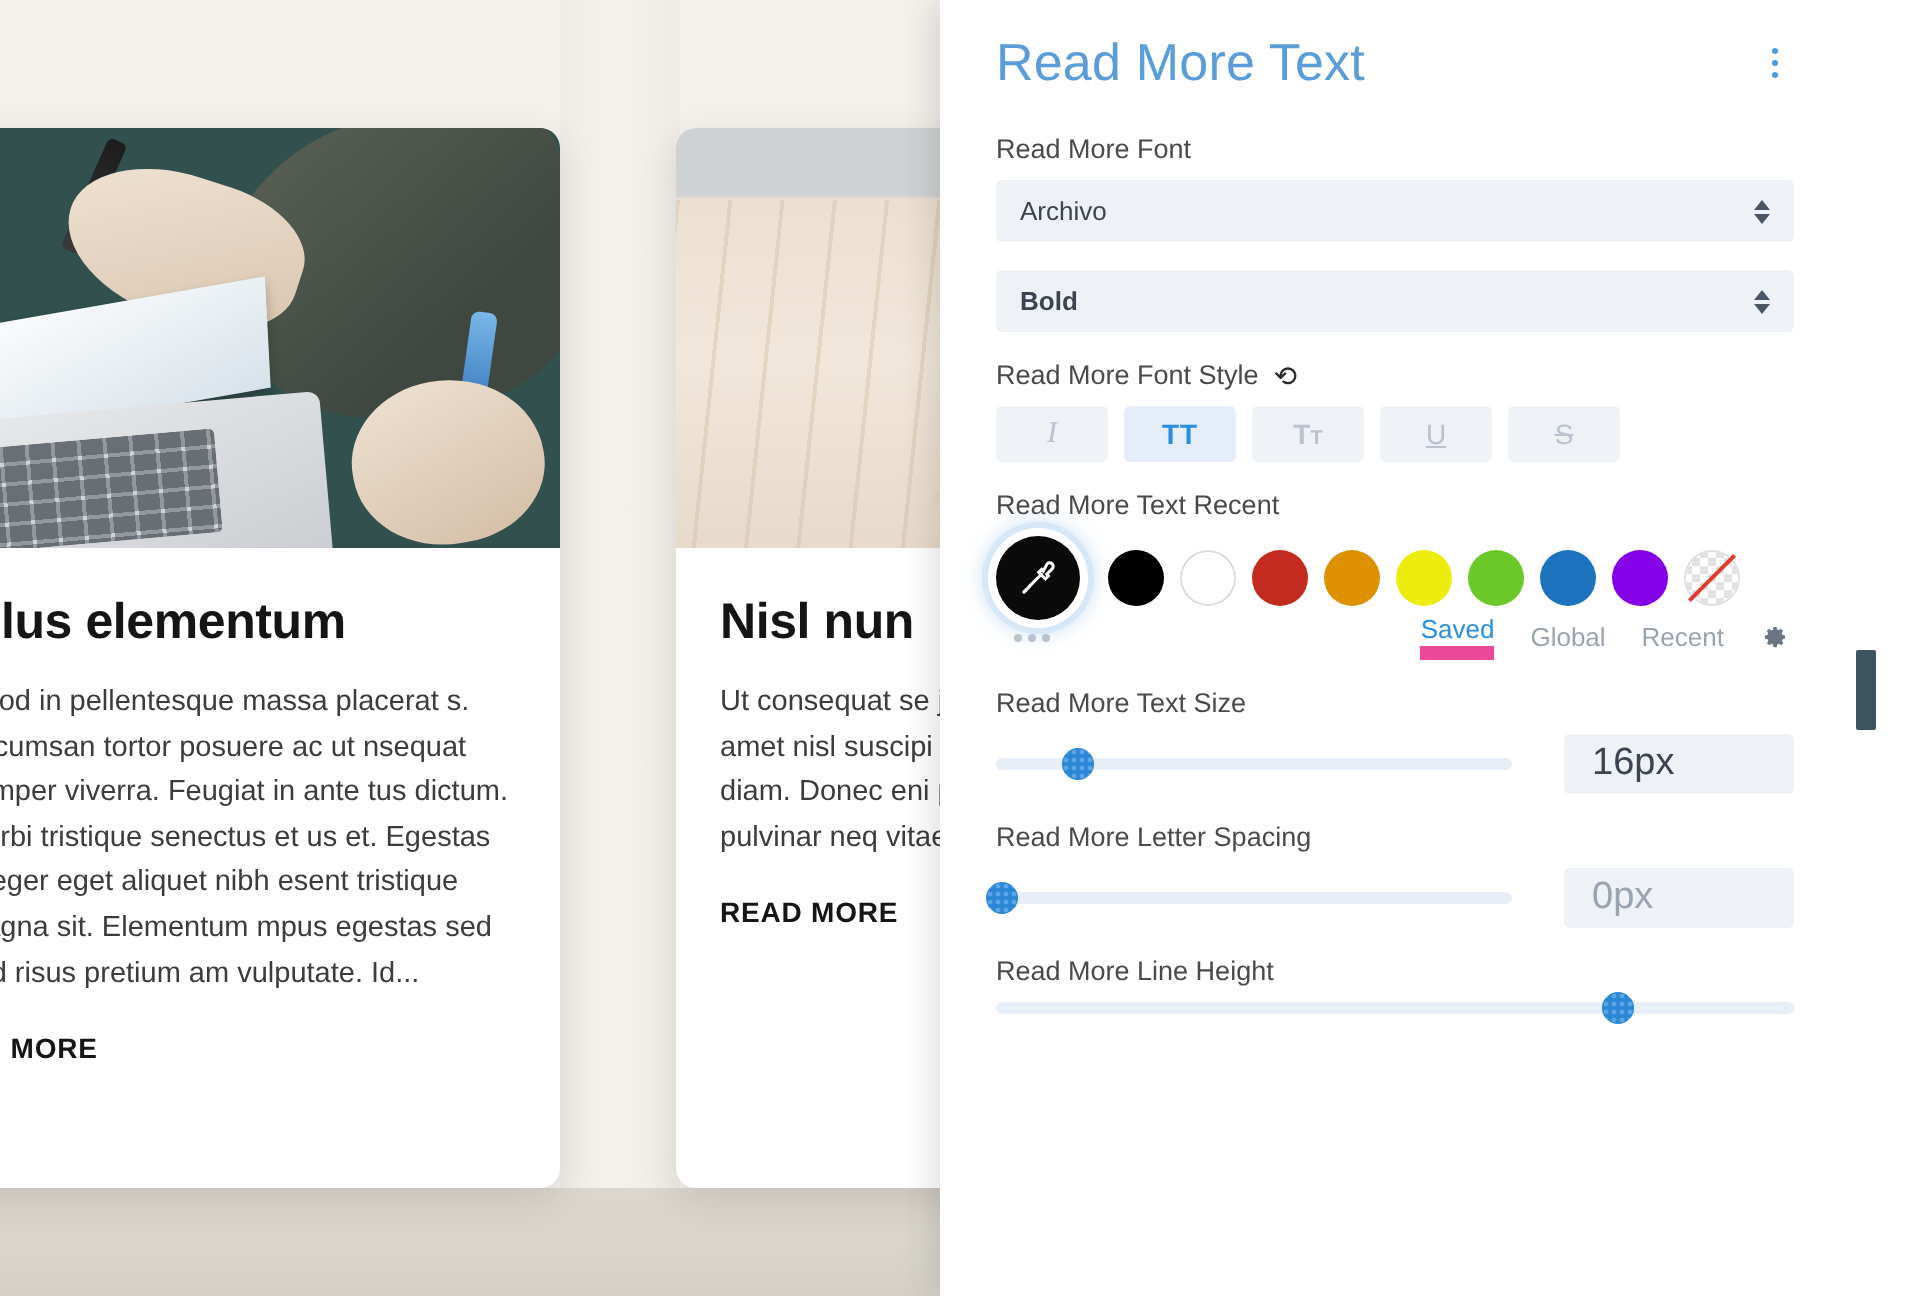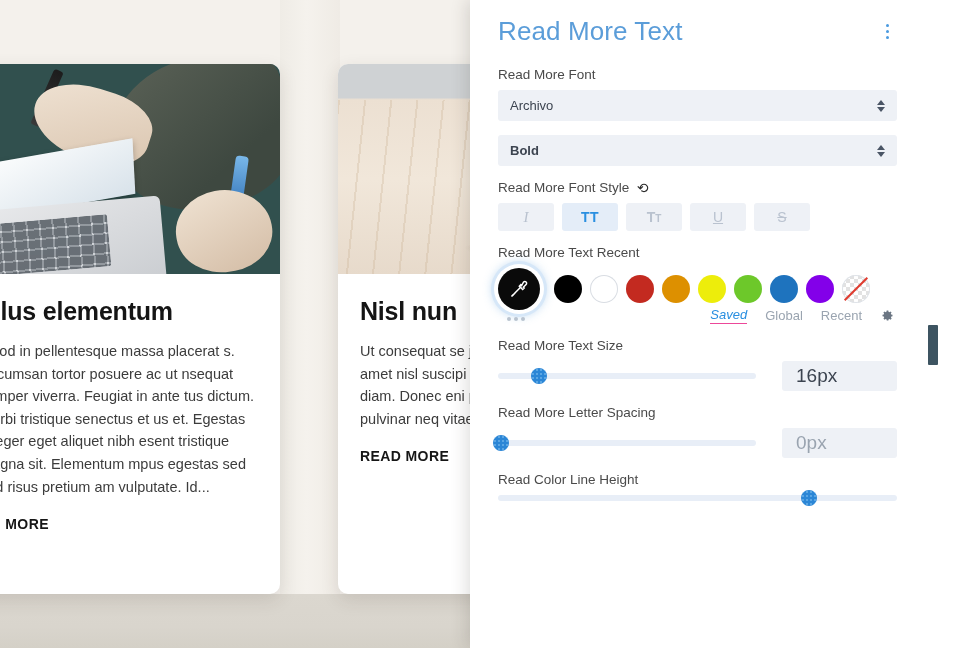--- a/index.html
+++ b/index.html
@@ -141,21 +141,21 @@
       repeating-conic-gradient(#ffffff 0 25%, #e2e2e2 0 50%) 0 0/8px 8px;
       position:relative;box-shadow:inset 0 0 0 1px #dfe3e8;}
   .sw.transparent::after{content:"";position:absolute;left:50%;top:-2px;
       width:2px;height:32px;background:#e03b2f;transform:translateX(-50%) rotate(45deg);}
   .dots3{display:flex;gap:3px;margin:7px 0 0 9px;}
   .dots3 i{width:4px;height:4px;border-radius:50%;background:#b9c3cf;display:block;}
 
   .color-tabs{display:flex;align-items:center;justify-content:flex-end;
     gap:18px;margin-top:-14px;padding-right:2px;}
   .ctab{font-size:13px;color:#9aa4b0;cursor:pointer;}
-  .ctab.active{color:#2a8fe0;border-bottom:1px solid #ec4899;padding-bottom:1px;font-style:italic;}
+  .ctab.active{color:#2a8fe0;border-bottom:7px solid #ec4899;padding-bottom:1px;}
   .gear{width:15px;height:15px;color:#6b7683;font-size:15px;line-height:15px;cursor:pointer;}
 
   .slider-row{display:flex;align-items:center;gap:26px;margin-top:4px;}
   .track{position:relative;flex:1;height:6px;background:#e8eef7;border-radius:4px;cursor:pointer;}
   .thumb{position:absolute;top:50%;width:16px;height:16px;border-radius:50%;
     background:#2b86d6;transform:translate(-50%,-50%);
     background-image:radial-gradient(circle,#5aa6e4 1px,transparent 1.4px);
     background-size:4px 4px;cursor:grab;}
   .numbox{width:115px;height:30px;background:#eef1f6;border-radius:3px;
     display:flex;align-items:center;padding:0 14px;font-size:19px;color:#3c4450;
@@ -328,21 +328,21 @@
     <div class="field-label">Read More Letter Spacing</div>
     <div class="slider-row">
       <div class="track">
         <div class="thumb" style="left:1%"></div>
       </div>
       <div class="numbox muted">0px</div>
     </div>
   </div>
 
   <div class="field">
-    <div class="field-label">Read Color Line Height</div>
+    <div class="field-label">Read More Line Height</div>
     <div class="slider-row">
       <div class="track">
         <div class="thumb" style="left:78%"></div>
       </div>
     </div>
   </div>
 
  </div>
 
  <div id="scrollbar">

